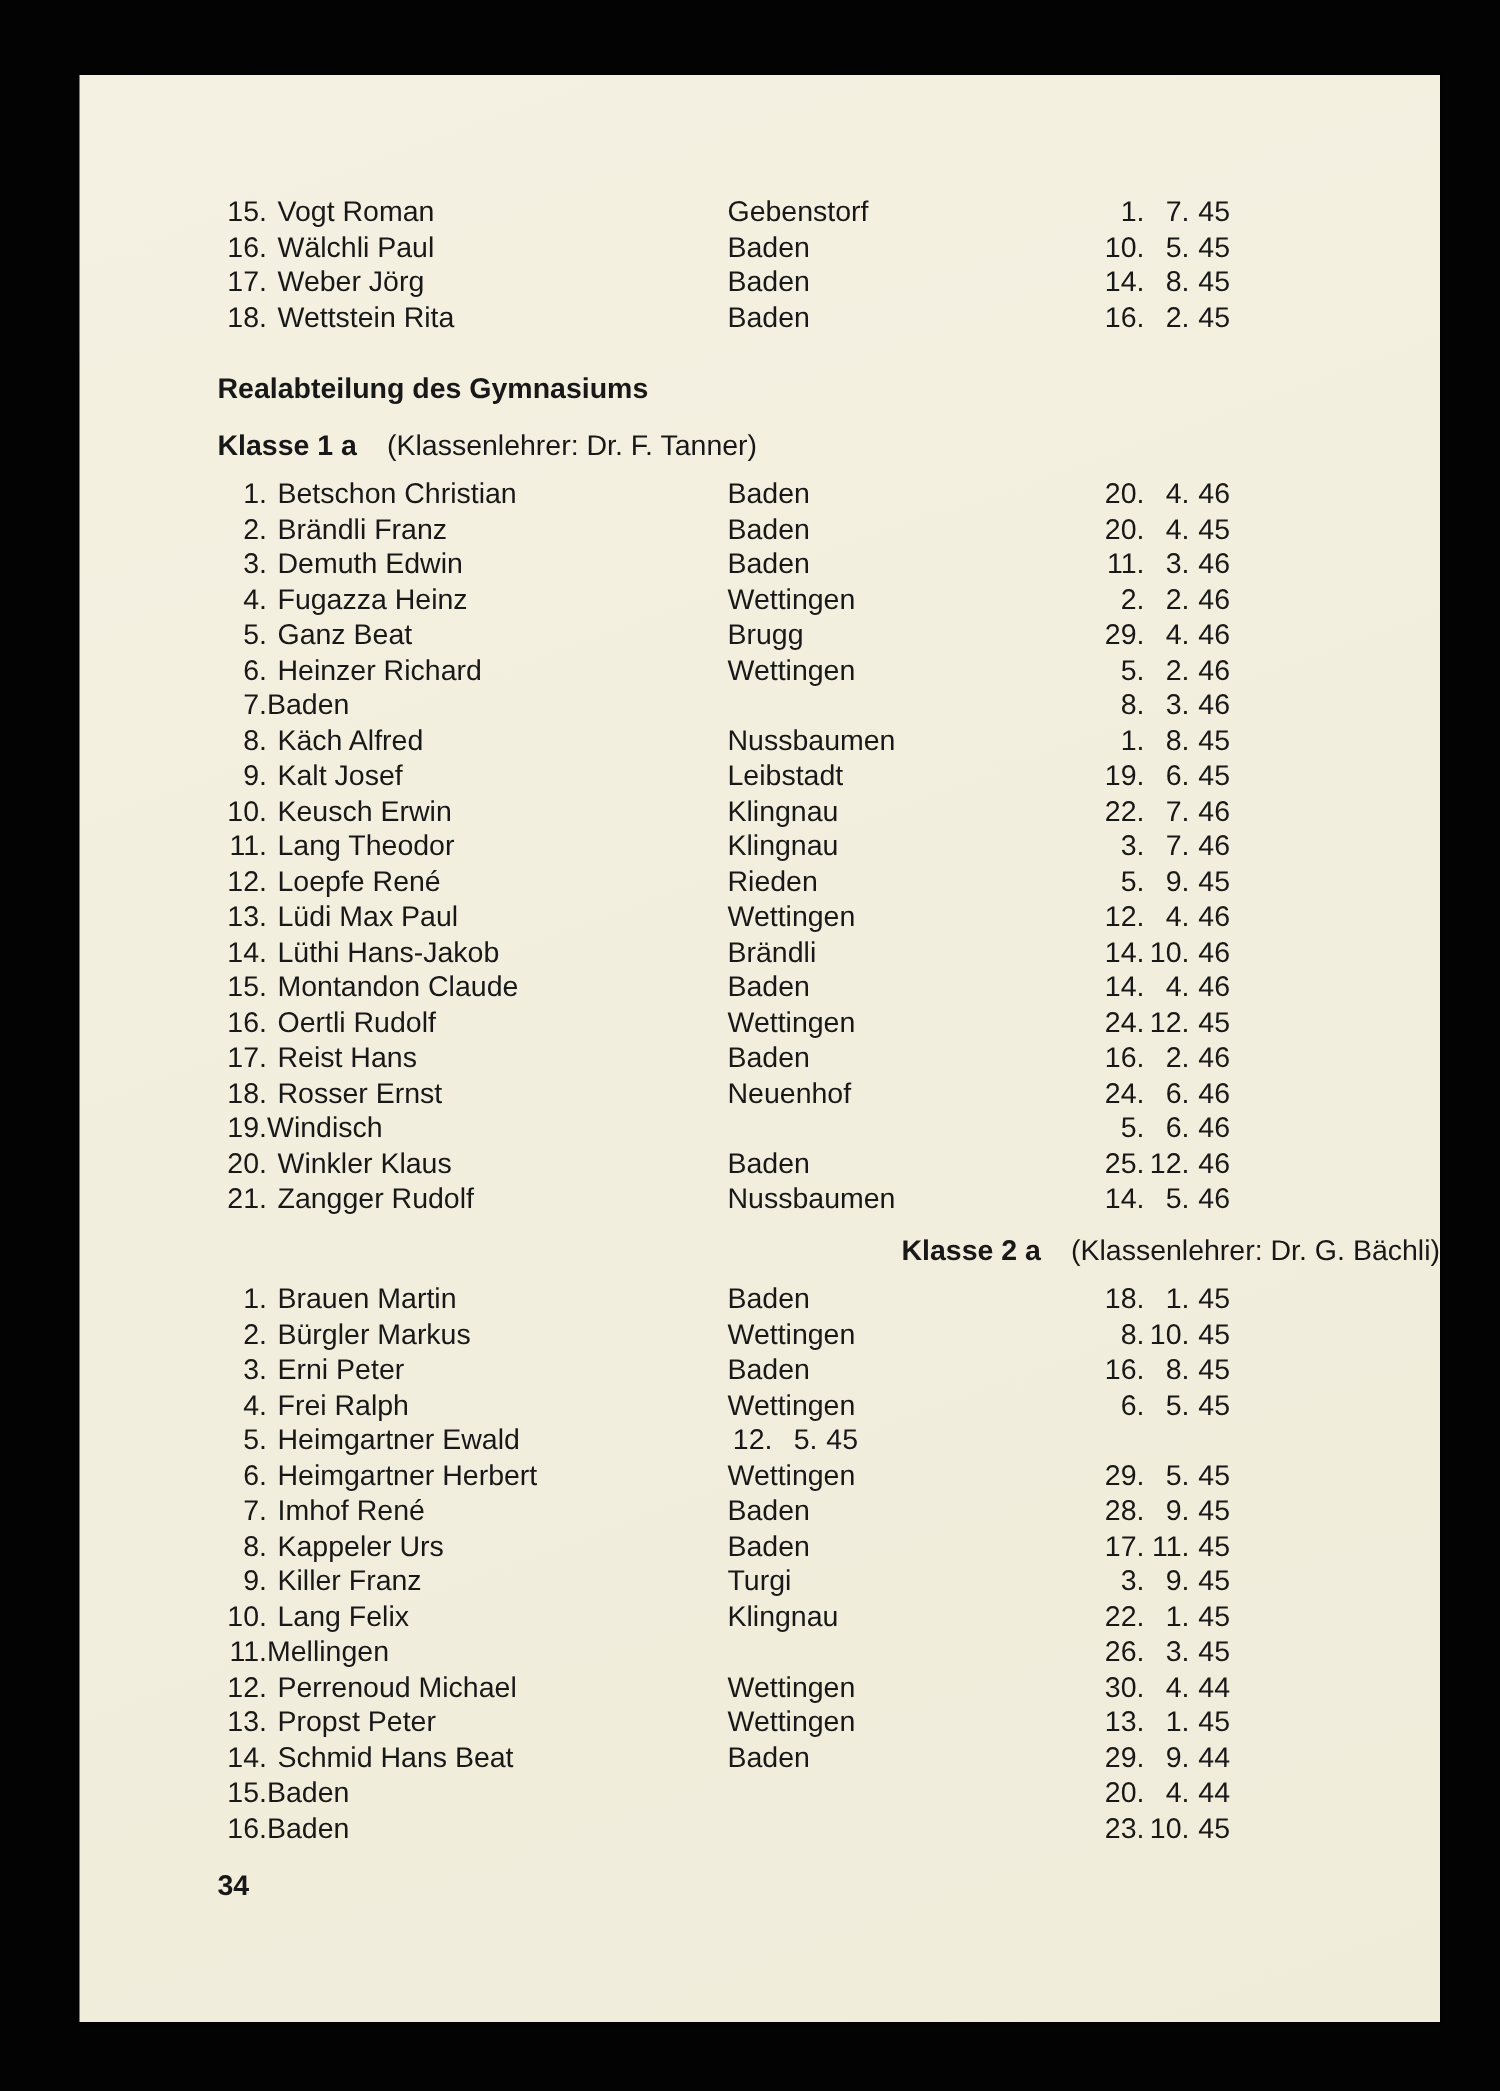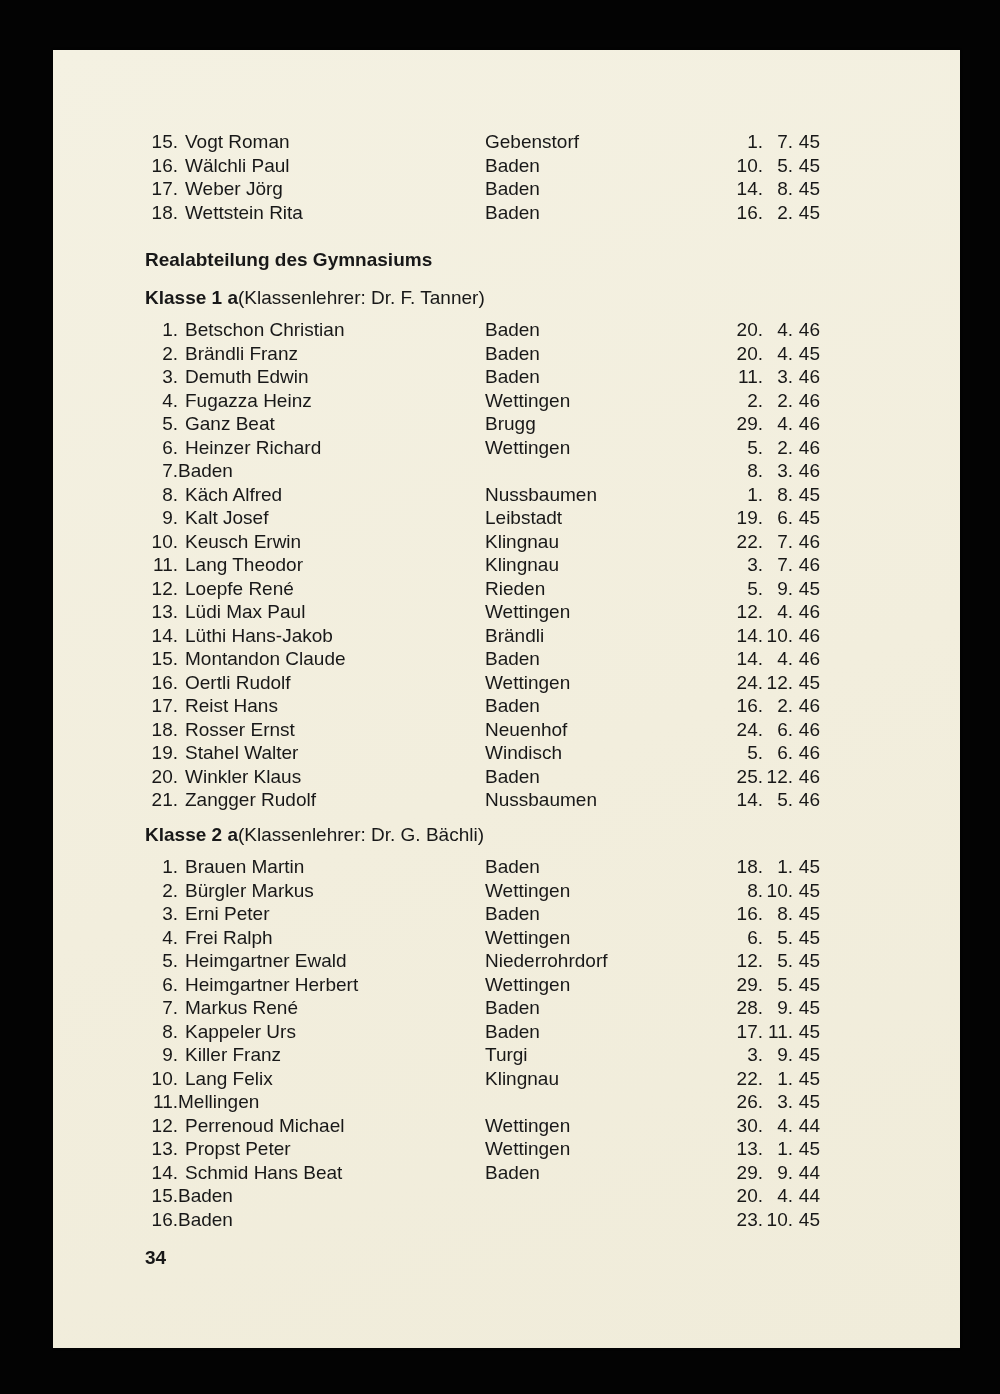--- a/index.html
+++ b/index.html
@@ -60,24 +60,26 @@
   }
   .d-day { width: 30px; }
   .d-mon { width: 30px; }
   .d-yr  { width: 27px; }
   .section-heading {
     font-weight: bold;
     margin-top: 24px;
   }
   .class-line {
     display: flex;
+    gap: 20px;
     margin-top: 14px;
   }
   .class-line.second {
     margin-top: 11px;
+    justify-content: flex-end;
   }
   .class-label {
     font-weight: bold;
   }
   .list.first-block {
     margin-top: 0;
   }
   .list.class-list {
     margin-top: 9px;
   }
@@ -338,21 +340,20 @@
     <span class="c-place">Neuenhof</span>
     <span class="c-date">
             <span class="d-day">24.</span>
             <span class="d-mon">6.</span>
             <span class="d-yr">46</span>
           </span>
   </div>
 
   <div class="row">
     <span class="c-num">19.</span>
-    <span class="c-name">Stahel Walter</span>
     <span class="c-place">Windisch</span>
     <span class="c-date">
             <span class="d-day">5.</span>
             <span class="d-mon">6.</span>
             <span class="d-yr">46</span>
           </span>
   </div>
 
   <div class="row">
     <span class="c-num">20.</span>
@@ -423,42 +424,41 @@
     <span class="c-date">
             <span class="d-day">6.</span>
             <span class="d-mon">5.</span>
             <span class="d-yr">45</span>
           </span>
   </div>
 
   <div class="row">
     <span class="c-num">5.</span>
     <span class="c-name">Heimgartner Ewald</span>
-    <span class="c-place">Niederrohrdorf</span>
     <span class="c-date">
             <span class="d-day">12.</span>
             <span class="d-mon">5.</span>
             <span class="d-yr">45</span>
           </span>
   </div>
 
   <div class="row">
     <span class="c-num">6.</span>
     <span class="c-name">Heimgartner Herbert</span>
     <span class="c-place">Wettingen</span>
     <span class="c-date">
             <span class="d-day">29.</span>
             <span class="d-mon">5.</span>
             <span class="d-yr">45</span>
           </span>
   </div>
 
   <div class="row">
     <span class="c-num">7.</span>
-    <span class="c-name">Markus René</span>
+    <span class="c-name">Imhof René</span>
     <span class="c-place">Baden</span>
     <span class="c-date">
             <span class="d-day">28.</span>
             <span class="d-mon">9.</span>
             <span class="d-yr">45</span>
           </span>
   </div>
 
   <div class="row">
     <span class="c-num">8.</span>

